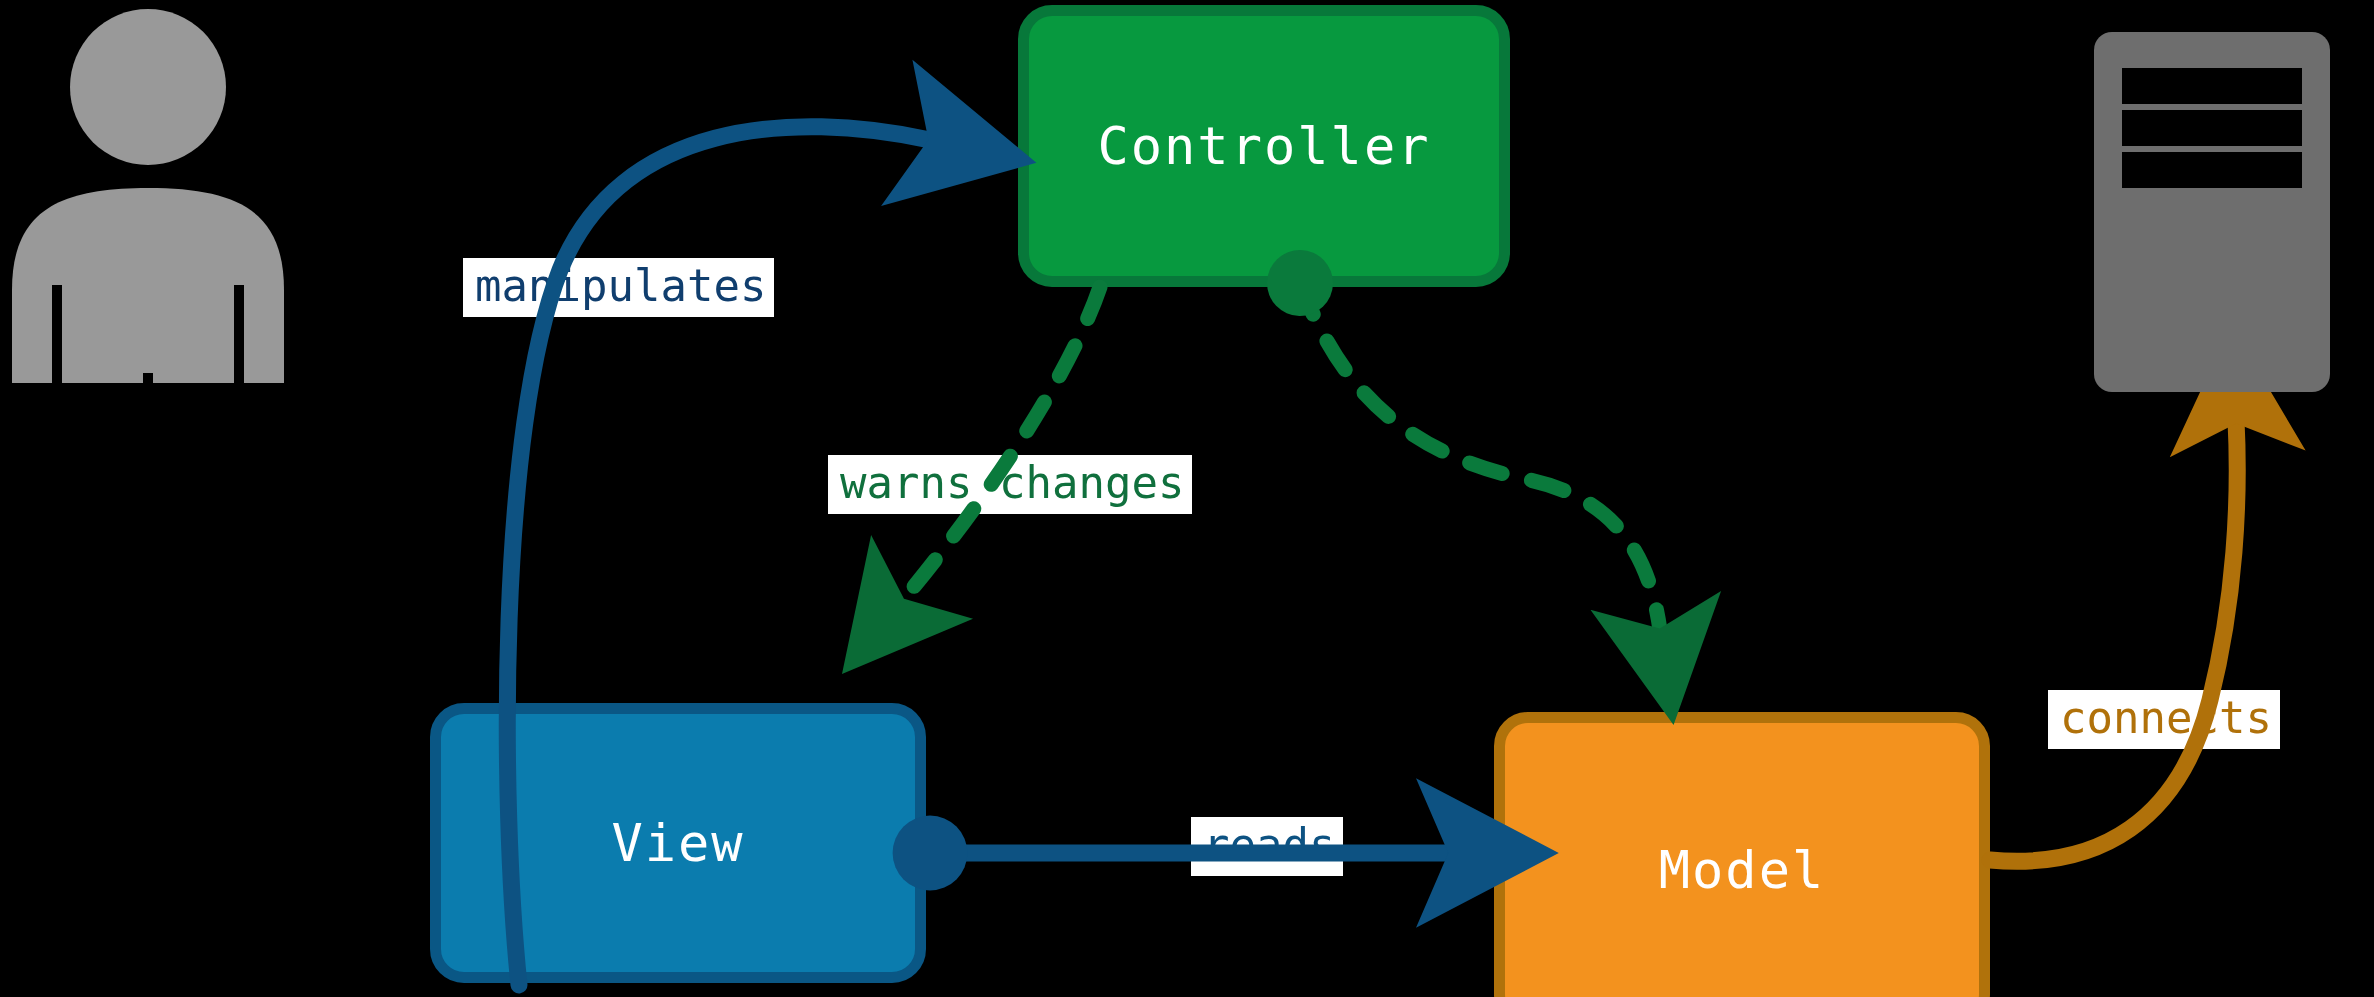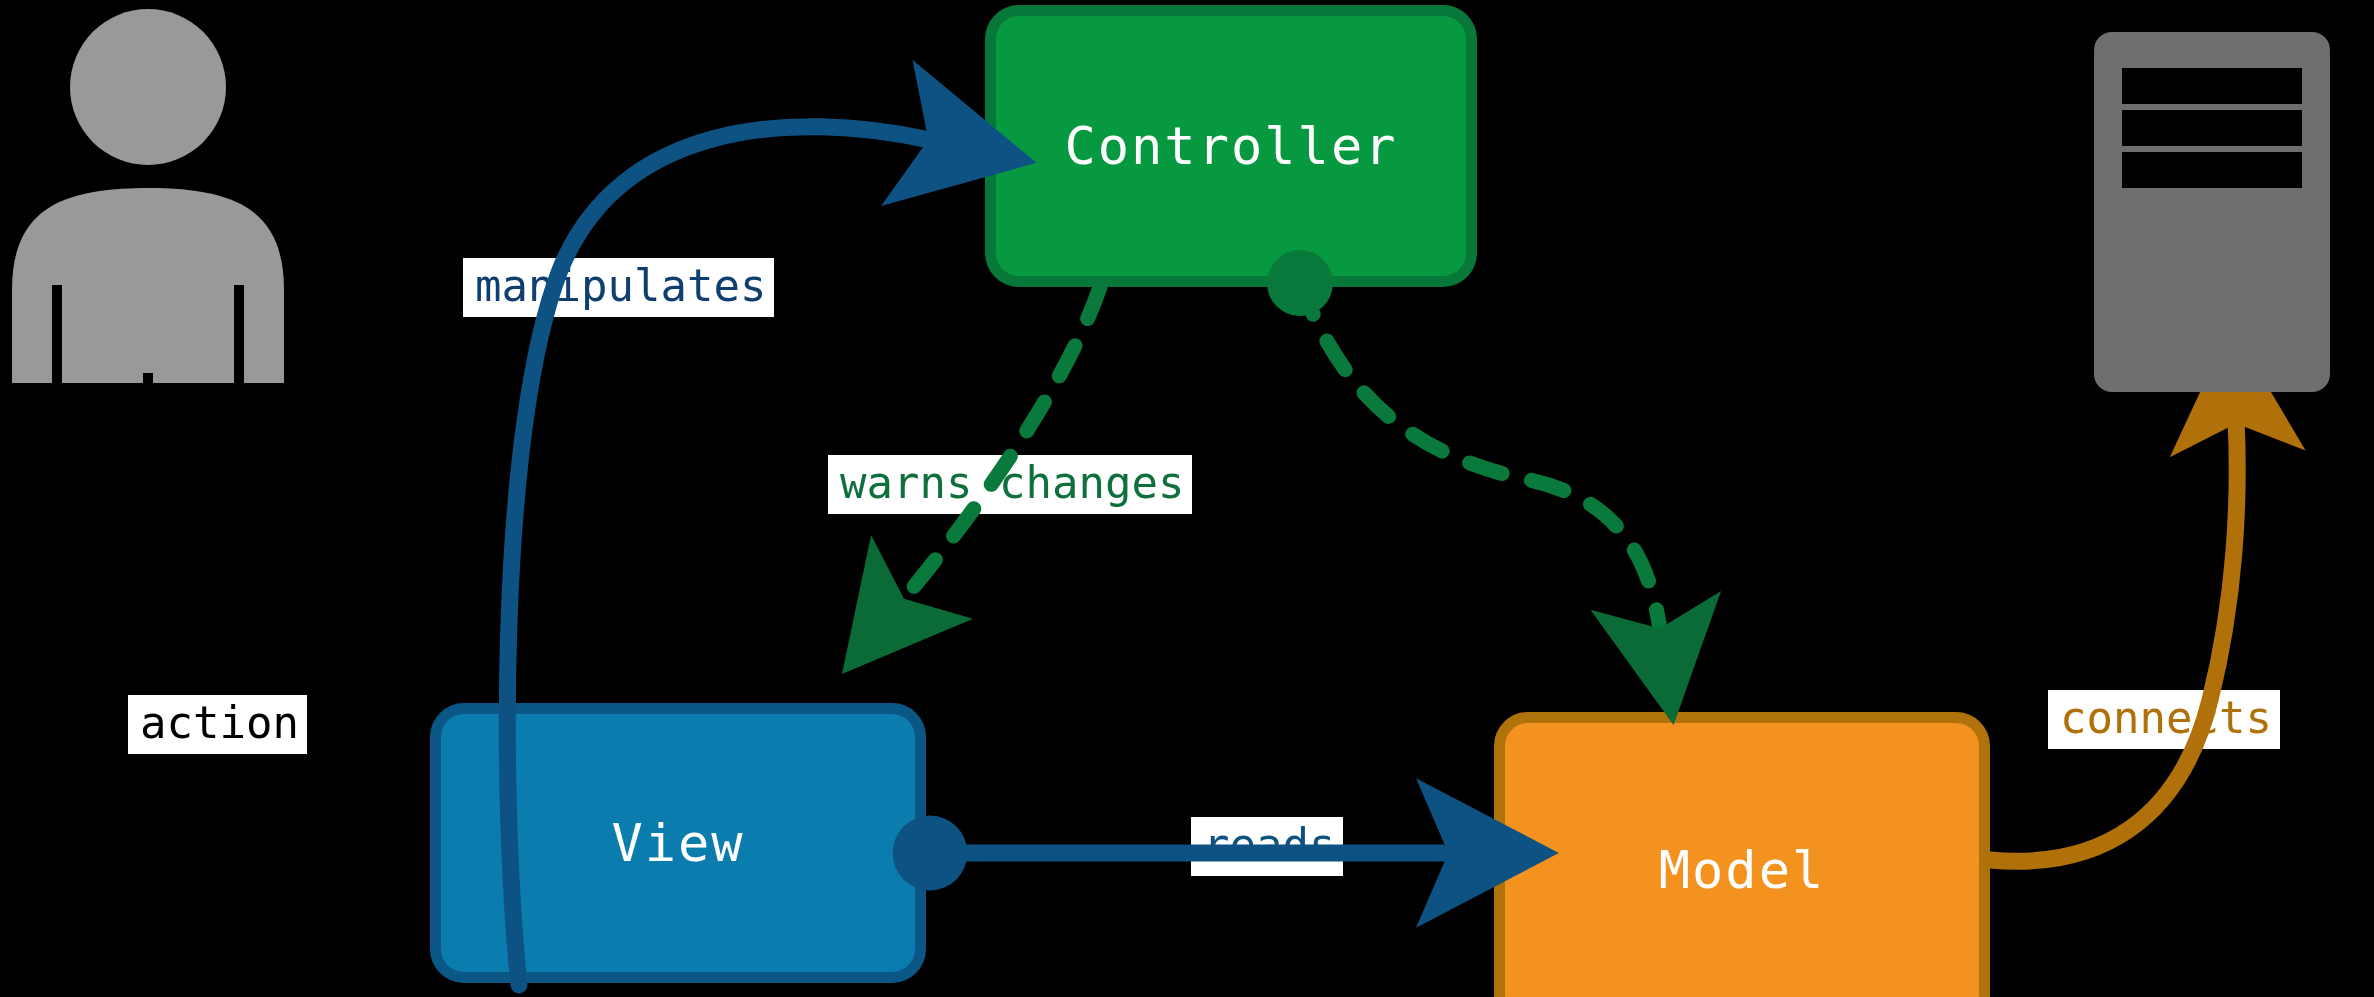--- a/index.html
+++ b/index.html
@@ -11,21 +11,21 @@
   svg.layer{position:absolute;left:0;top:0;width:2374px;height:997px;overflow:visible;}
   #edges{z-index:1;}
   #nodes{z-index:2;}
 
   .node-box{position:absolute;box-sizing:border-box;display:flex;
             align-items:center;justify-content:center;}
   .node-label{color:#ffffff;font-size:52px;letter-spacing:2px;
               font-family:"DejaVu Sans Mono","Liberation Mono",monospace;
               white-space:nowrap;}
 
-  #controller-node{left:985px;top:5px;width:492px;height:282px;
+  #controller-node{left:1018px;top:5px;width:492px;height:282px;
       background:#07993f;border:11px solid #07783a;border-radius:34px;}
   #view-node{left:430px;top:703px;width:496px;height:280px;
       background:#0b7cae;border:11px solid #0a5785;border-radius:34px;}
   #model-node{left:1494px;top:712px;width:496px;height:316px;
       background:#f3921e;border:11px solid #b0720b;border-radius:34px;}
 
   .edge-label{position:absolute;background:#ffffff;
       font-family:"DejaVu Sans Mono","Liberation Mono",monospace;
       white-space:nowrap;line-height:1.0;padding:6px 8px 9px 12px;}
 
@@ -97,21 +97,20 @@
   </div>
 
   <div class="node-box" id="view-node">
     <span class="node-label">View</span>
   </div>
 
   <div class="node-box" id="model-node">
     <span class="node-label">Model</span>
   </div>
 
-  <div class="edge-label" id="label-action">action</div>
 
   <div class="edge-label" id="label-manipulates">manipulates</div>
 
   <div class="edge-label" id="label-warns">warns changes</div>
 
 
   <div class="edge-label" id="label-reads">reads</div>
 
   <div class="edge-label" id="label-connects">connects</div>
 

